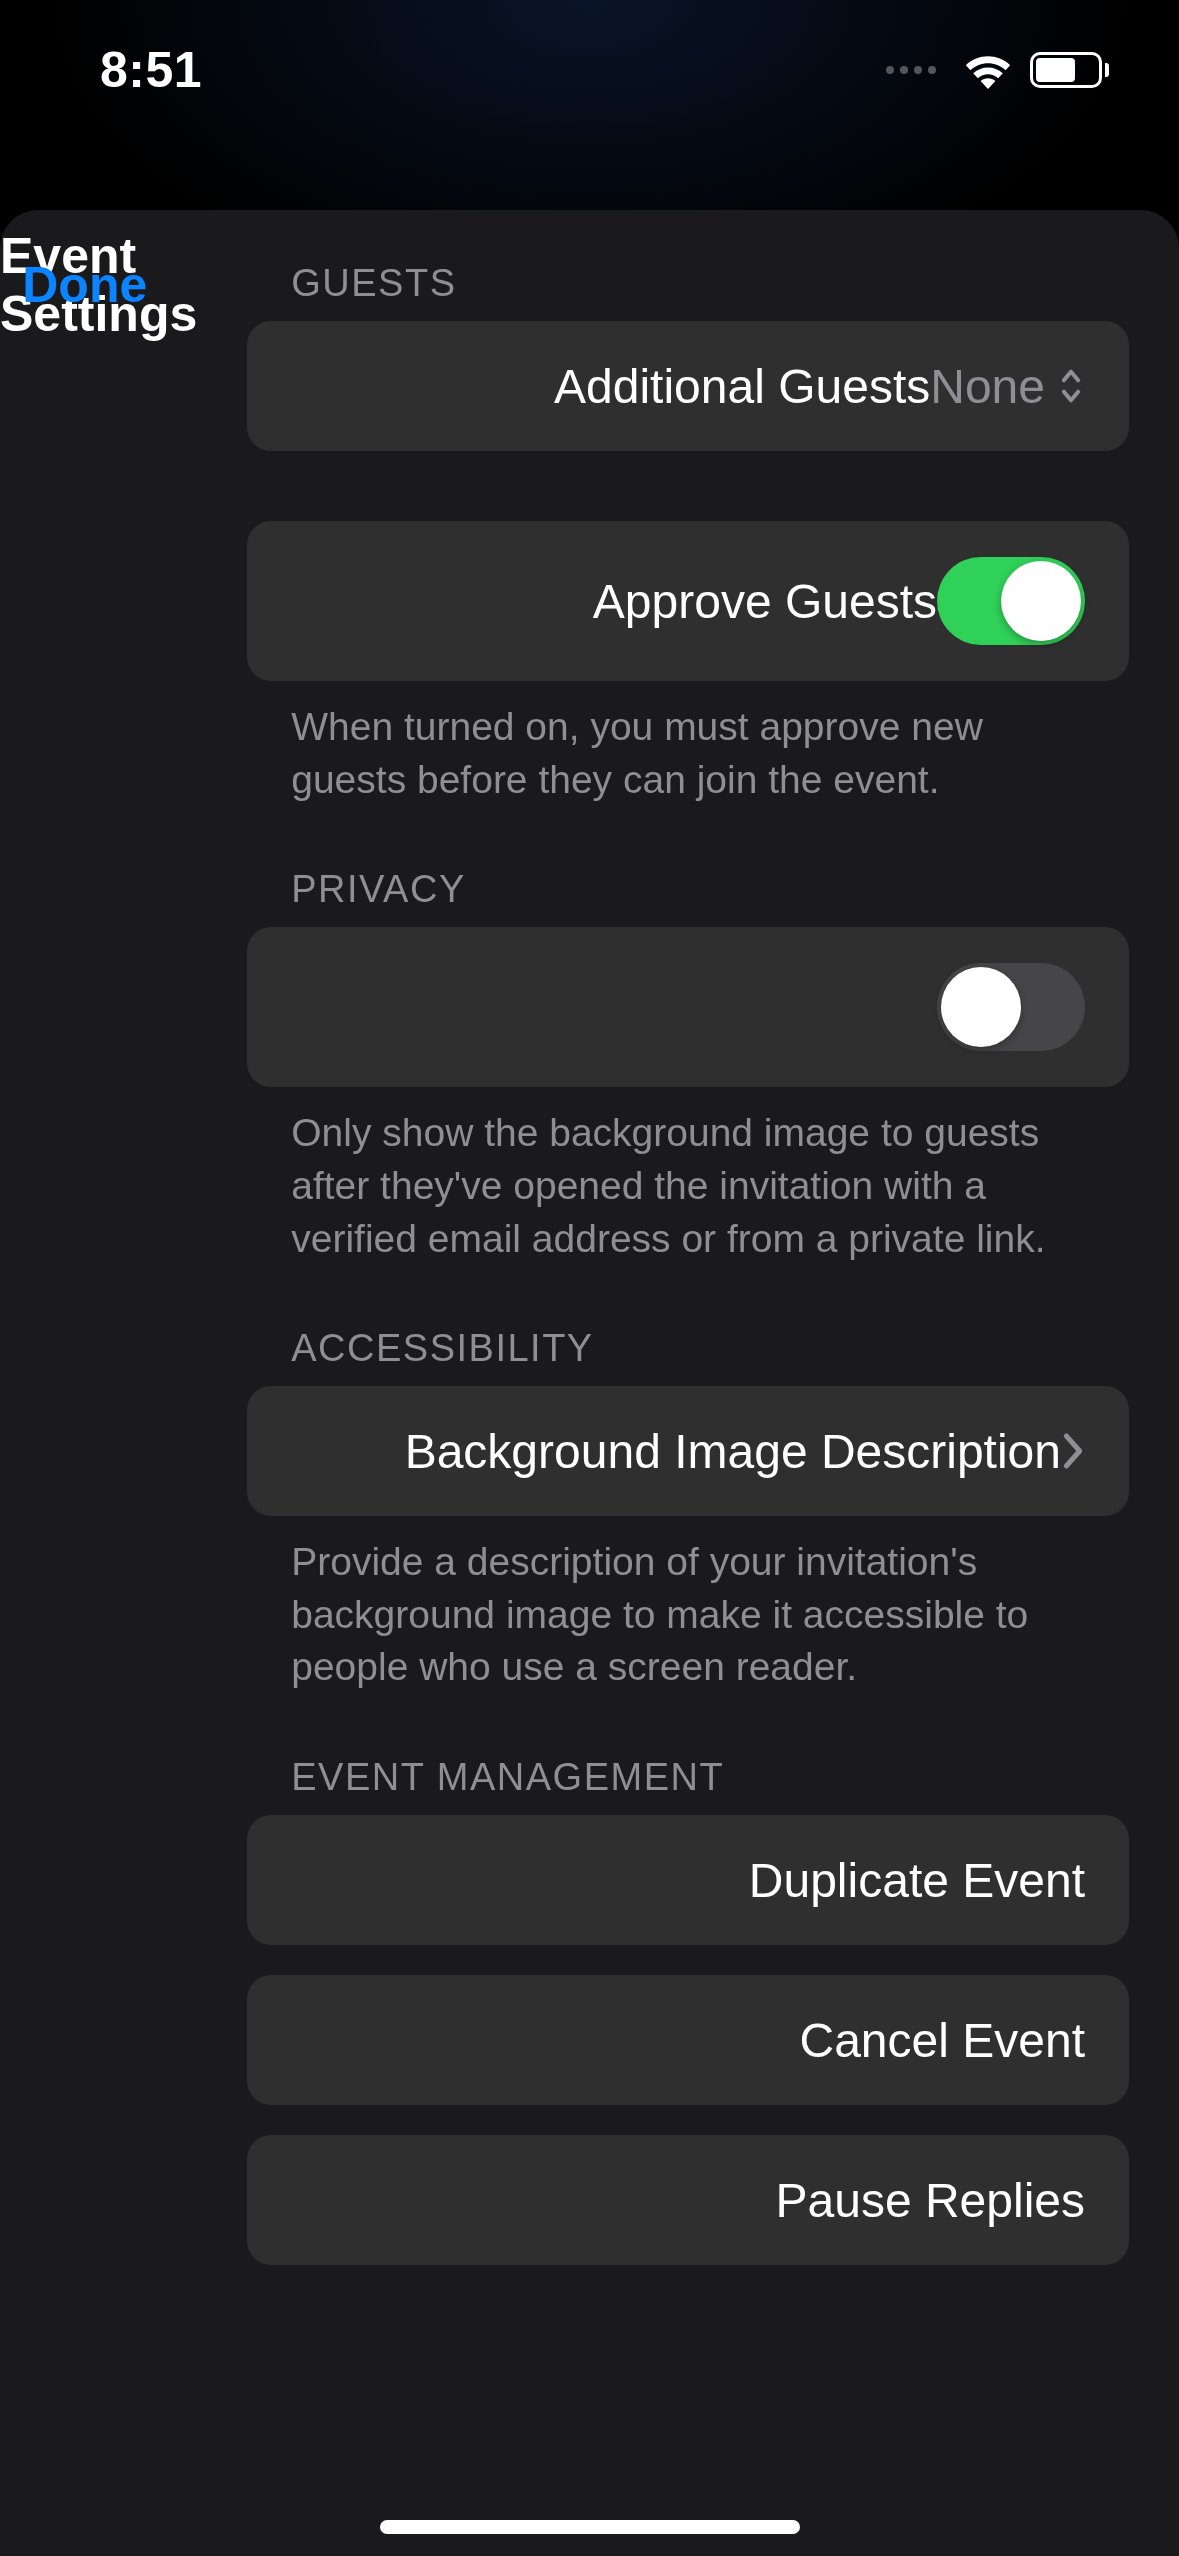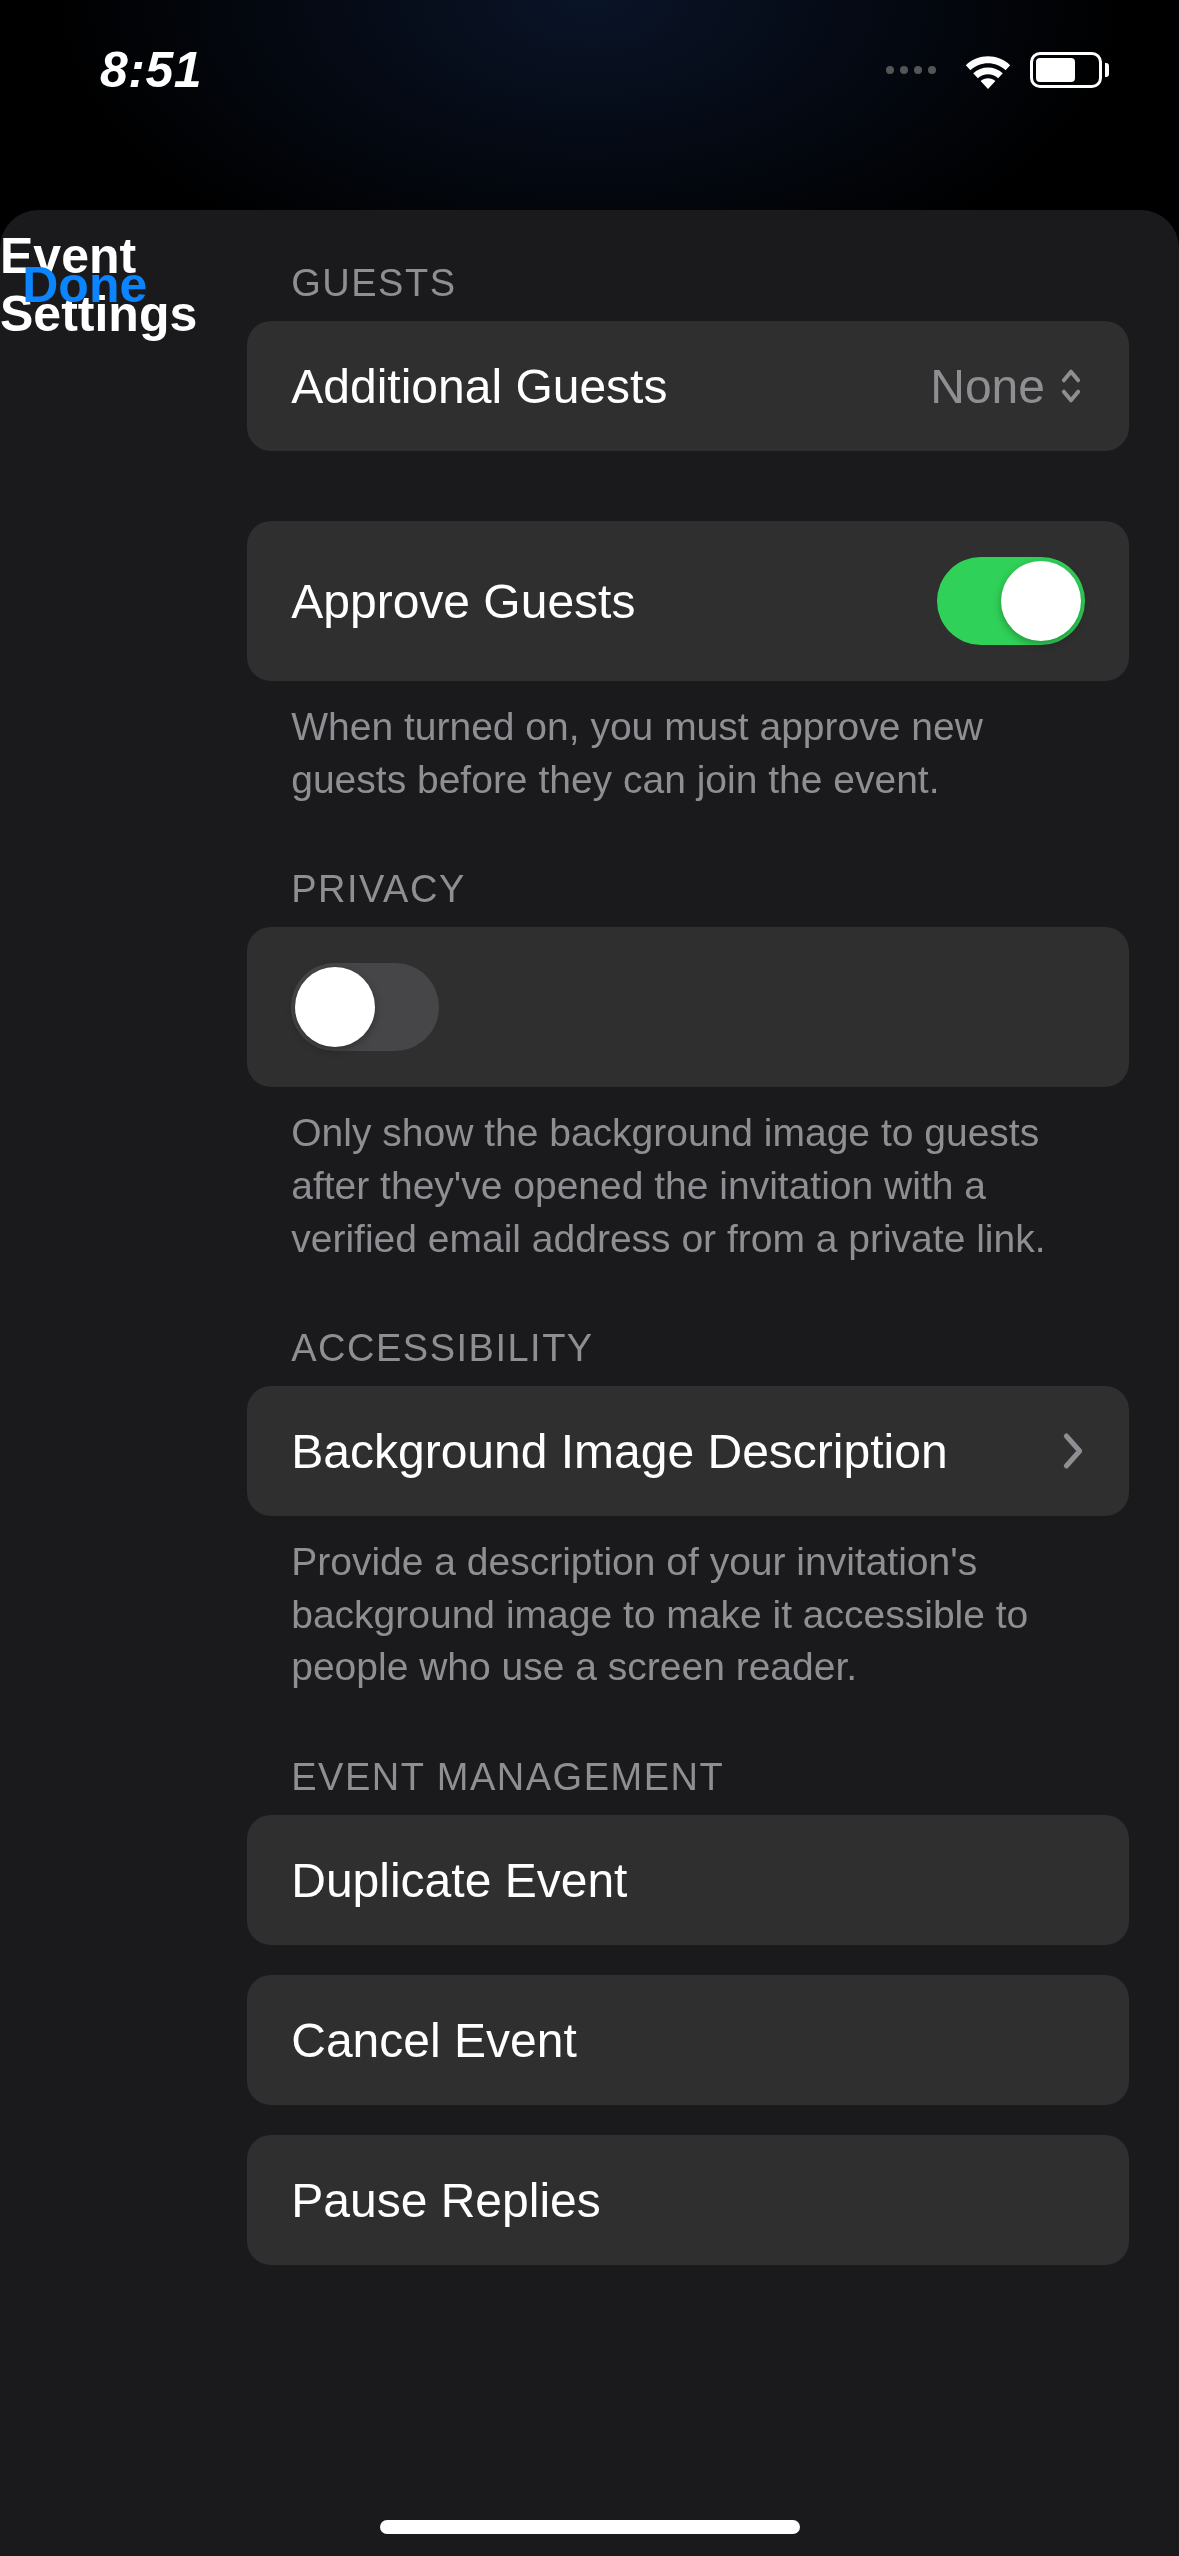--- a/index.html
+++ b/index.html
@@ -25,21 +25,20 @@
 
   
   .status-bar {
     position: relative;
     height: 140px;
     display: flex;
     align-items: center;
     justify-content: space-between;
     padding: 0 70px 0 100px;
     z-index: 10;
-    font-style: italic;
   }
   .status-time {
     font-size: 50px;
     font-weight: 600;
     color: #fff;
     letter-spacing: 0.5px;
   }
   .status-right {
     display: flex;
     align-items: center;
@@ -141,21 +140,21 @@
   .section-header.first {
     margin-top: 42px;
   }
 
   .row {
     background: rgba(58,58,60,0.65);
     border-radius: 24px;
     padding: 36px 44px;
     display: flex;
     align-items: center;
-    justify-content: space-between;
+    justify-content: flex-end;
     min-height: 130px;
   }
   .row + .row {
     margin-top: 30px;
   }
   .row-label {
     font-size: 48px;
     font-weight: 400;
     color: #fff;
   }

